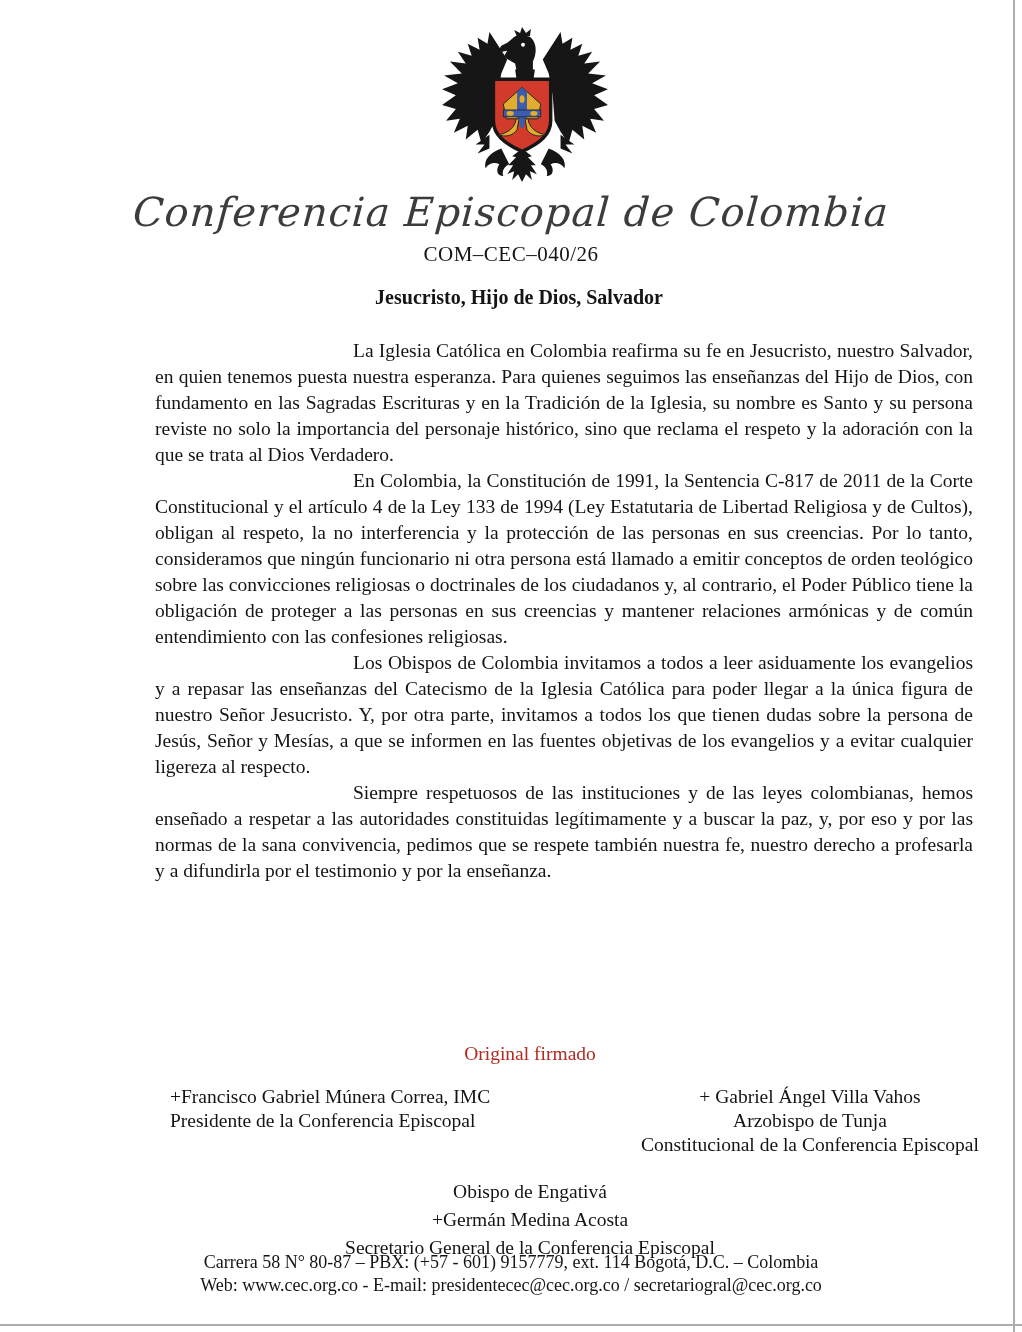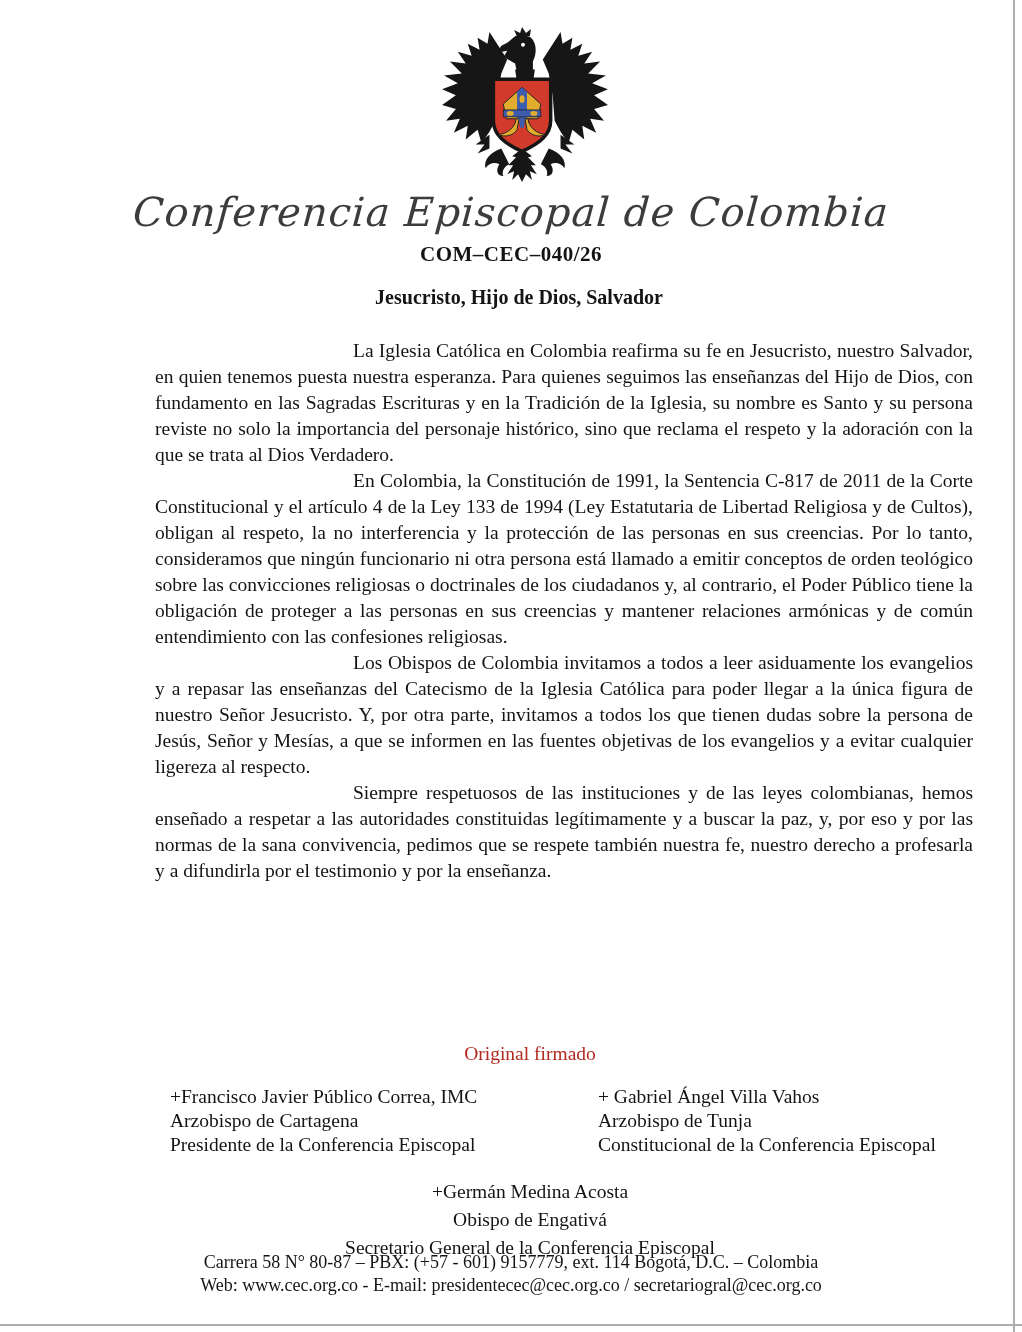--- a/index.html
+++ b/index.html
@@ -24,21 +24,21 @@
     font-style:italic;
     font-weight:400;
     font-size:40px;
     line-height:56px;
     letter-spacing:1px;
     color:#3c3c3c;
     transform:skewX(-4deg);
   }
   .doc-ref{
     text-align:center;
-    font-weight:bold;
+    font-weight:normal;
     font-size:21px;
     line-height:24px;
     margin-top:2px;
     letter-spacing:.5px;
   }
   .doc-title{
     text-align:center;
     font-weight:bold;
     font-size:20px;
     line-height:22px;
@@ -69,21 +69,21 @@
     font-size:19.5px;
     font-family:Liberation Serif, serif;
   }
   .sig-row{
     position:absolute;top:1085px;left:0;width:1022px;
     display:flex;
     padding-left:170px;box-sizing:border-box;
     font-size:19.5px;line-height:24px;
   }
   .sig-col-left{width:428px;flex:0 0 428px;}
-  .sig-col-right{flex:1 1 auto;}
+  .sig-col-right{flex:1 1 auto;text-align:center;}
   .sig-center{
     position:absolute;top:1178px;left:155px;width:750px;
     text-align:center;
     font-size:19.5px;line-height:28px;
   }
   .page-footer{
     position:absolute;top:1251px;left:136px;width:750px;
     text-align:center;
     font-size:18px;line-height:23px;
   }
@@ -146,34 +146,33 @@
     <p>La Iglesia Católica en Colombia reafirma su fe en Jesucristo, nuestro Salvador, en quien tenemos puesta nuestra esperanza. Para quienes seguimos las enseñanzas del Hijo de Dios, con fundamento en las Sagradas Escrituras y en la Tradición de la Iglesia, su nombre es Santo y su persona reviste no solo la importancia del personaje histórico, sino que reclama el respeto y la adoración con la que se trata al Dios Verdadero.</p>
     <p>En Colombia, la Constitución de 1991, la Sentencia C-817 de 2011 de la Corte Constitucional y el artículo 4 de la Ley 133 de 1994 (Ley Estatutaria de Libertad Religiosa y de Cultos), obligan al respeto, la no interferencia y la protección de las personas en sus creencias. Por lo tanto, consideramos que ningún funcionario ni otra persona está llamado a emitir conceptos de orden teológico sobre las convicciones religiosas o doctrinales de los ciudadanos y, al contrario, el Poder Público tiene la obligación de proteger a las personas en sus creencias y mantener relaciones armónicas y de común entendimiento con las confesiones religiosas.</p>
     <p>Los Obispos de Colombia invitamos a todos a leer asiduamente los evangelios y a repasar las enseñanzas del Catecismo de la Iglesia Católica para poder llegar a la única figura de nuestro Señor Jesucristo. Y, por otra parte, invitamos a todos los que tienen dudas sobre la persona de Jesús, Señor y Mesías, a que se informen en las fuentes objetivas de los evangelios y a evitar cualquier ligereza al respecto.</p>
     <p>Siempre respetuosos de las instituciones y de las leyes colombianas, hemos enseñado a respetar a las autoridades constituidas legítimamente y a buscar la paz, y, por eso y por las normas de la sana convivencia, pedimos que se respete también nuestra fe, nuestro derecho a profesarla y a difundirla por el testimonio y por la enseñanza.</p>
   </div>
 
   <div class="original-label">Original firmado</div>
 
   <div class="sig-row">
     <div class="sig-col-left">
-      <div>+Francisco Javier Público Correa, IMC</div>
-      <div>Arzobispo de Cartagena</div>
+      <div>+Francisco Gabriel Múnera Correa, IMC</div>
       <div>Presidente de la Conferencia Episcopal</div>
     </div>
     <div class="sig-col-right">
       <div>+ Gabriel Ángel Villa Vahos</div>
       <div>Arzobispo de Tunja</div>
       <div>Constitucional de la Conferencia Episcopal</div>
     </div>
   </div>
 
   <div class="sig-center">
+    <div>Obispo de Engativá</div>
     <div>+Germán Medina Acosta</div>
-    <div>Obispo de Engativá</div>
     <div>Secretario General de la Conferencia Episcopal</div>
   </div>
 
   <div class="page-footer">
     <div>Carrera 58 N° 80-87 – PBX: (+57 - 601) 9157779, ext. 114 Bogotá, D.C. – Colombia</div>
     <div>Web: www.cec.org.co - E-mail: presidentecec@cec.org.co / secretariogral@cec.org.co</div>
   </div>
 
   <div class="edge-right"></div>
   <div class="edge-bottom"></div>

